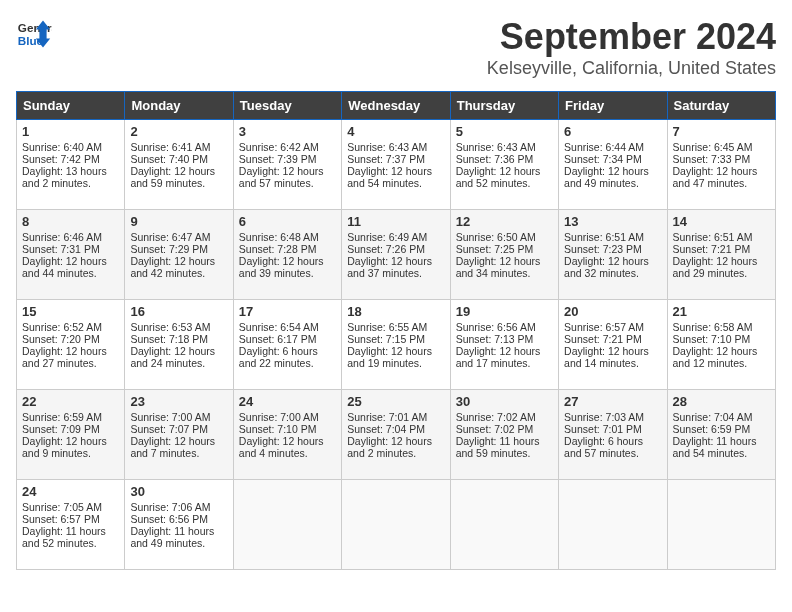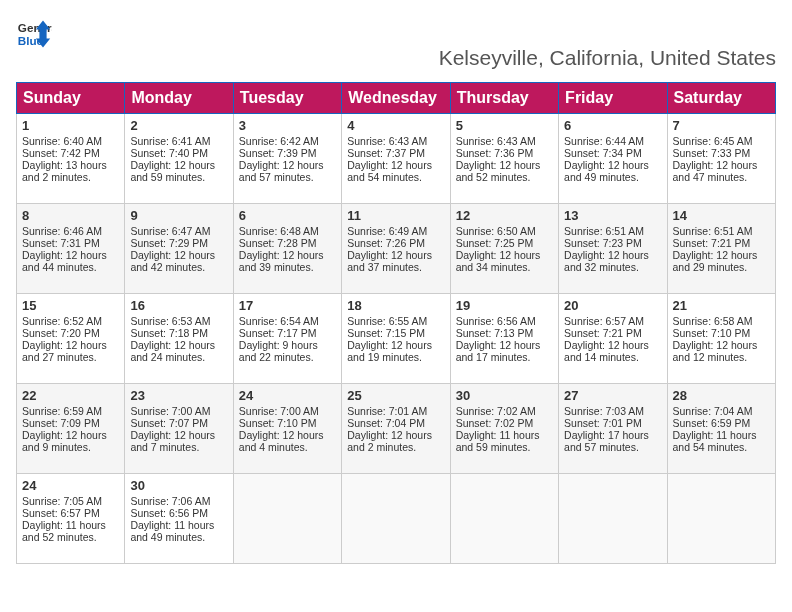--- a/index.html
+++ b/index.html
@@ -27,35 +27,34 @@
     }
     .title-block {
       text-align: right;
     }
     .cal-title {
       font-size: 36px;
       font-weight: bold;
       color: #333;
     }
     .cal-subtitle {
-      font-size: 21px;
+      font-size: 18px;
       color: #555;
-      margin-top: 30px;
     }
     .calendar {
       width: 100%;
       border-collapse: collapse;
       table-layout: fixed;
     }
     .calendar th {
-      background: #be185d;
+      background: #404040;
       color: #fff;
       text-align: left;
       padding: 6px 6px;
-      font-size: 16px;
+      font-size: 13px;
       font-weight: bold;
       border: 1px solid #1565c0;
     }
     .calendar td {
       border: 1px solid #ccc;
       vertical-align: top;
       padding: 4px 5px;
       font-size: 10.5px;
       color: #333;
       height: 90px;
@@ -79,20 +78,21 @@
 
 <div class="header-section">
   <div class="logo">
     <svg class="logo-icon" viewBox="0 0 40 40">
       <text x="2" y="18" font-size="13" font-weight="bold" fill="#333">General</text>
       <text x="2" y="32" font-size="13" font-weight="bold" fill="#1565c0">Blue</text>
       <polygon points="30,5 38,15 34,15 34,25 38,25 30,35 22,25 26,25 26,15 22,15" fill="#1565c0"></polygon>
     </svg>
   </div>
   <div class="title-block">
+    <div class="cal-title">September 2024</div>
     <div class="cal-subtitle">Kelseyville, California, United States</div>
   </div>
 </div>
 
 <table class="calendar">
   <thead>
     <tr>
       <th>Sunday</th>
       <th>Monday</th>
       <th>Tuesday</th>
@@ -200,22 +200,22 @@
         </td>
         <td>
           <span class="day-num">16</span>
           <div>Sunrise: 6:53 AM</div>
           <div>Sunset: 7:18 PM</div>
           <div>Daylight: 12 hours and 24 minutes.</div>
         </td>
         <td>
           <span class="day-num">17</span>
           <div>Sunrise: 6:54 AM</div>
-          <div>Sunset: 7:17 PM</div>
-          <div>Daylight: 9 hours and 22 minutes.</div>
+          <div>Sunset: 6:17 PM</div>
+          <div>Daylight: 6 hours and 22 minutes.</div>
         </td>
         <td>
           <span class="day-num">18</span>
           <div>Sunrise: 6:55 AM</div>
           <div>Sunset: 7:15 PM</div>
           <div>Daylight: 12 hours and 19 minutes.</div>
         </td>
         <td>
           <span class="day-num">19</span>
           <div>Sunrise: 6:56 AM</div>
@@ -263,21 +263,21 @@
         <td>
           <span class="day-num">30</span>
           <div>Sunrise: 7:02 AM</div>
           <div>Sunset: 7:02 PM</div>
           <div>Daylight: 11 hours and 59 minutes.</div>
         </td>
         <td>
           <span class="day-num">27</span>
           <div>Sunrise: 7:03 AM</div>
           <div>Sunset: 7:01 PM</div>
-          <div>Daylight: 17 hours and 57 minutes.</div>
+          <div>Daylight: 6 hours and 57 minutes.</div>
         </td>
         <td>
           <span class="day-num">28</span>
           <div>Sunrise: 7:04 AM</div>
           <div>Sunset: 6:59 PM</div>
           <div>Daylight: 11 hours and 54 minutes.</div>
         </td>
       </tr>
       <tr>
         <td>

